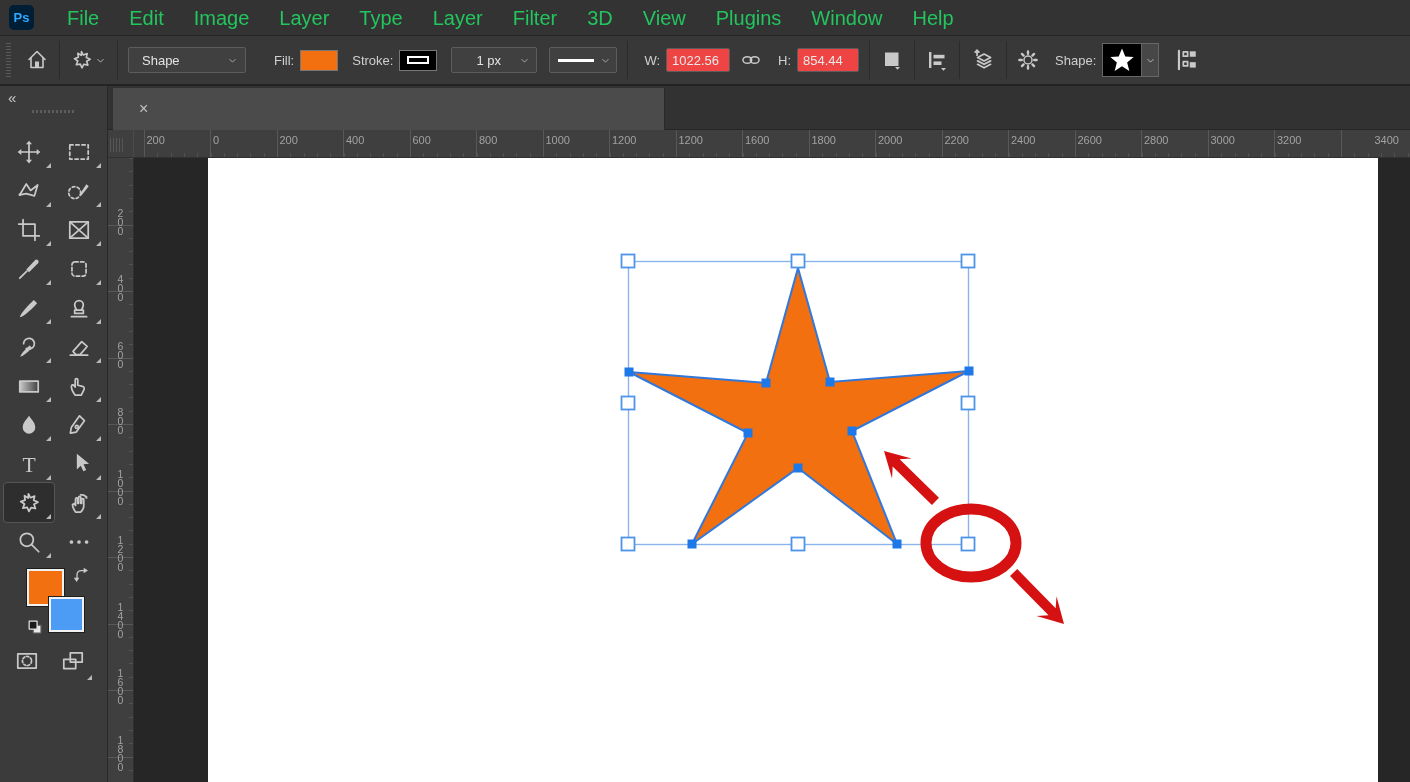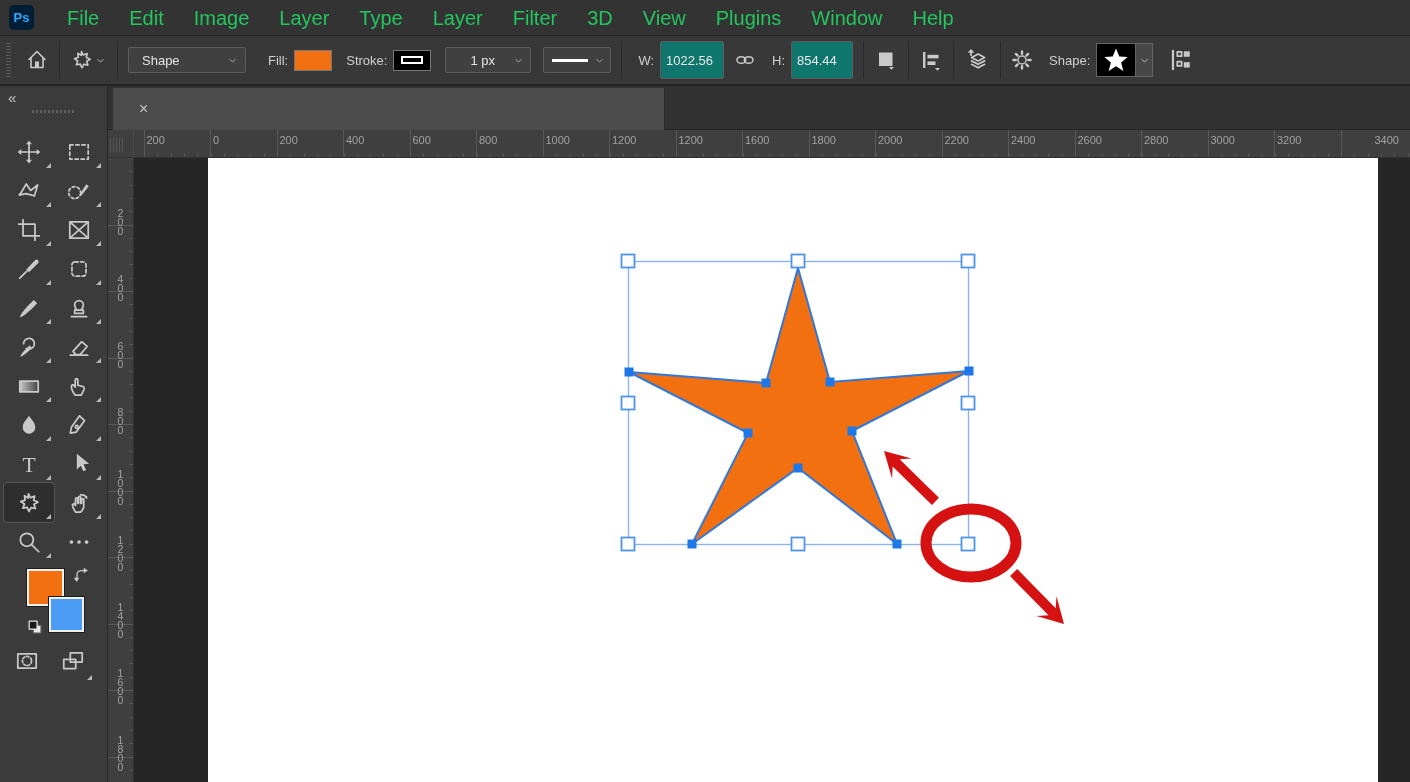--- a/index.html
+++ b/index.html
@@ -18,22 +18,22 @@
   #optionsbar { position:absolute; left:0; top:36px; width:1410px; height:50px;
     background:#383838; border-bottom:2px solid #232323; display:flex; align-items:center; z-index:20; }
   .ob-grip { width:5px; height:34px; margin-left:6px;
     background:repeating-linear-gradient(to bottom,#5a5a5a 0 1px, transparent 1px 3px); }
   .ob-sep { width:1px; height:38px; background:#2b2b2b; margin:0 10px; flex:none; }
   .ob-label { color:#CFCFCF; font-size:13px; margin:0 6px; white-space:nowrap; }
   .ob-icon { display:flex; align-items:center; justify-content:center; flex:none; }
   .dd { display:flex; align-items:center; background:#404040; border:1px solid #5C5C5C;
     border-radius:2px; height:26px; color:#E3E3E3; font-size:13px; }
   .dd .dd-chev { margin-left:auto; opacity:.85; display:flex; }
-  .field { background:#0f766e; border:1px solid #5C5C5C; border-radius:2px; height:24px;
-    color:#E9E9E9; font-size:13px; display:flex; align-items:center; padding:18px 5px; overflow:hidden; white-space:nowrap; }
+  .field { background:#ef4444; border:1px solid #5C5C5C; border-radius:2px; height:24px;
+    color:#E9E9E9; font-size:13px; display:flex; align-items:center; padding:4px 5px; overflow:hidden; white-space:nowrap; }
   .swatch { border:1px solid #777; height:21px; width:38px; }
   #stroke-swatch { background:#000; display:flex; align-items:center; justify-content:center; }
   #stroke-swatch .inner { width:22px; height:8px; border:2px solid #fff; }
   #shape-thumb { width:40px; height:34px; background:#000; border:1px solid #666;
     display:flex; align-items:center; justify-content:center; }
   #shape-thumb-chev { width:17px; height:34px; background:#474747; border:1px solid #666; border-left:none;
     display:flex; align-items:center; justify-content:center; }
 
   
   #toolpanel { position:absolute; left:0; top:86px; width:108px; bottom:0;
@@ -148,21 +148,21 @@
 
   <div class="dd" style="width:118px; padding-left:13px">
     <span>Shape</span>
     <span class="dd-chev" style="margin-right:6px">
         <svg width="13" height="13" viewBox="0 0 24 24" fill="none" stroke="#C9C9C9" stroke-width="1.6" stroke-linecap="round" stroke-linejoin="round">
           <path d="M7 10l5 5 5-5"></path>
         </svg>
       </span>
   </div>
 
-  <span class="ob-label" style="margin-left:22px">Fill:</span>
+  <span class="ob-label" style="margin-left:28px">Fill:</span>
   <div class="swatch" id="fill-swatch"></div>
 
   <span class="ob-label" style="margin-left:14px">Stroke:</span>
   <div class="swatch" id="stroke-swatch">
       <div class="inner"></div>
     </div>
 
   <div class="dd" style="width:86px; padding-left:24px; margin-left:14px">
     <span>1 px</span>
     <span class="dd-chev" style="margin-right:5px">

